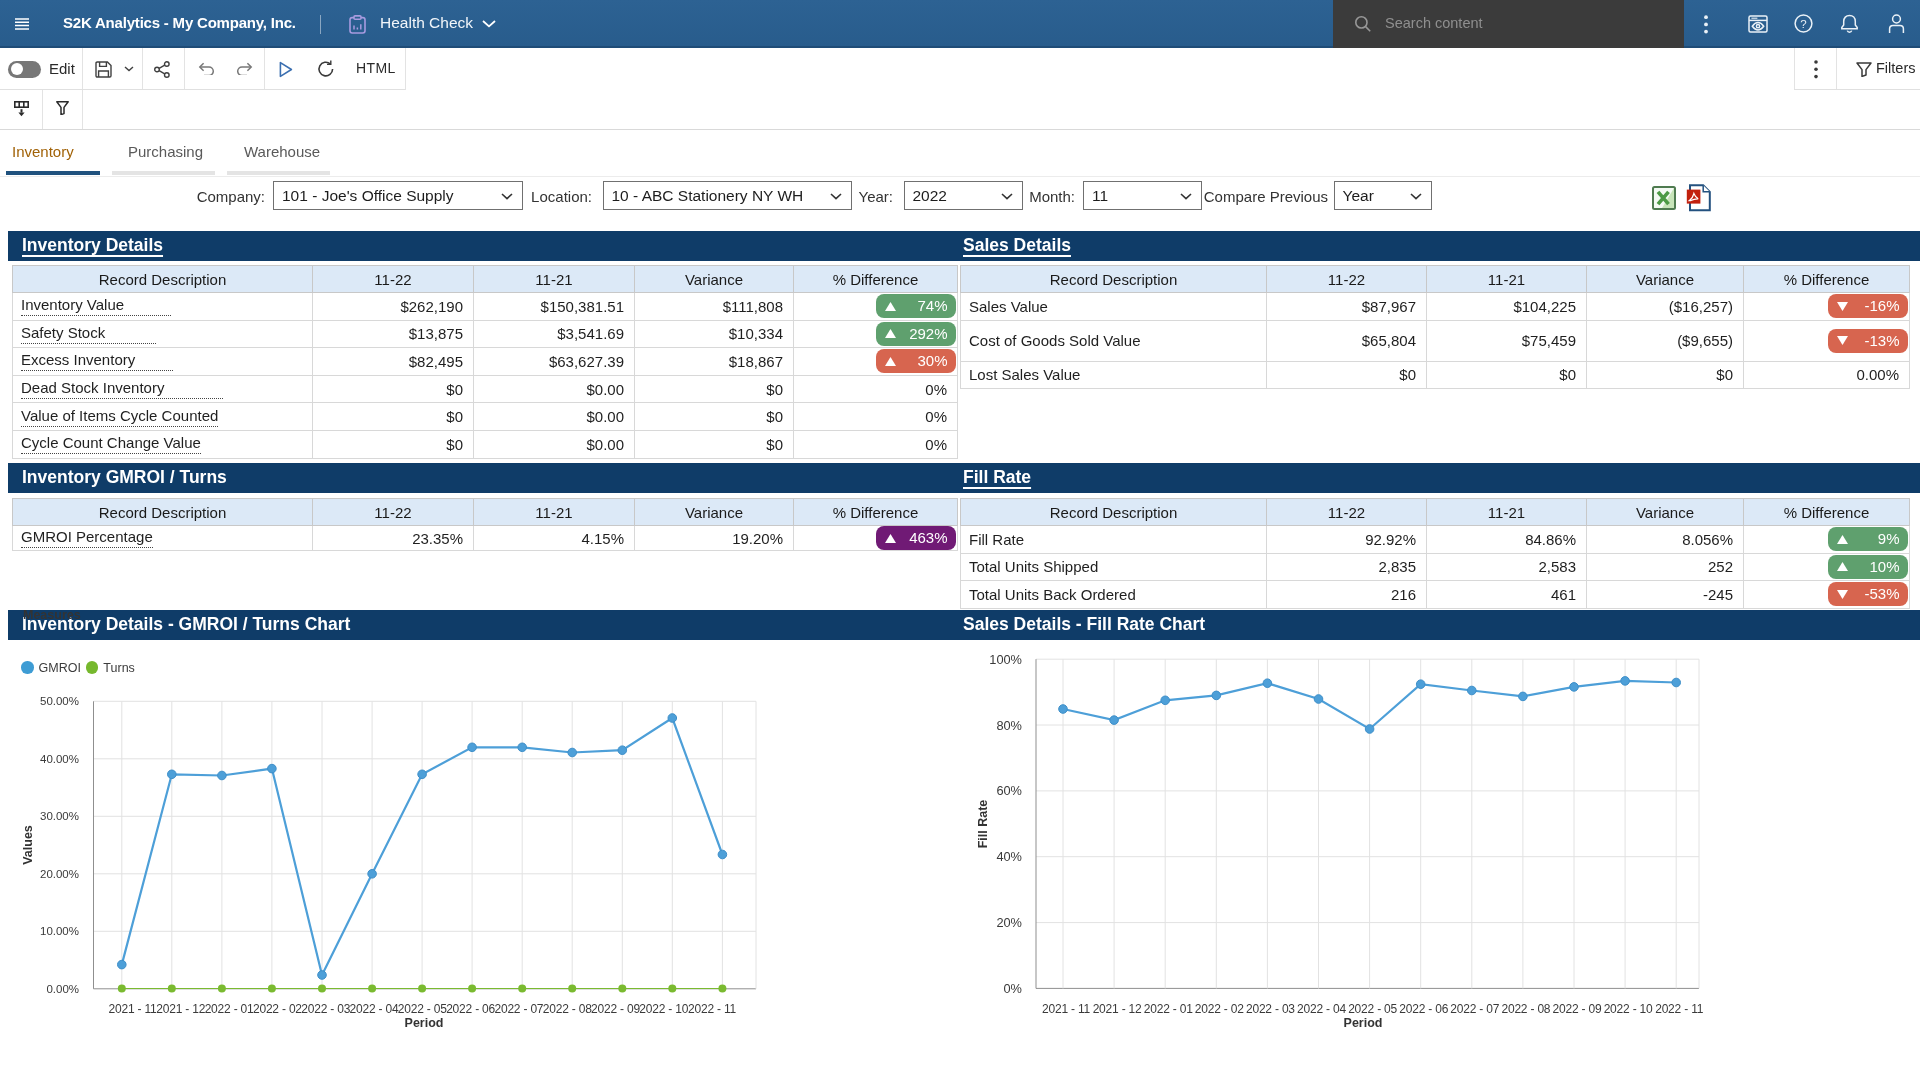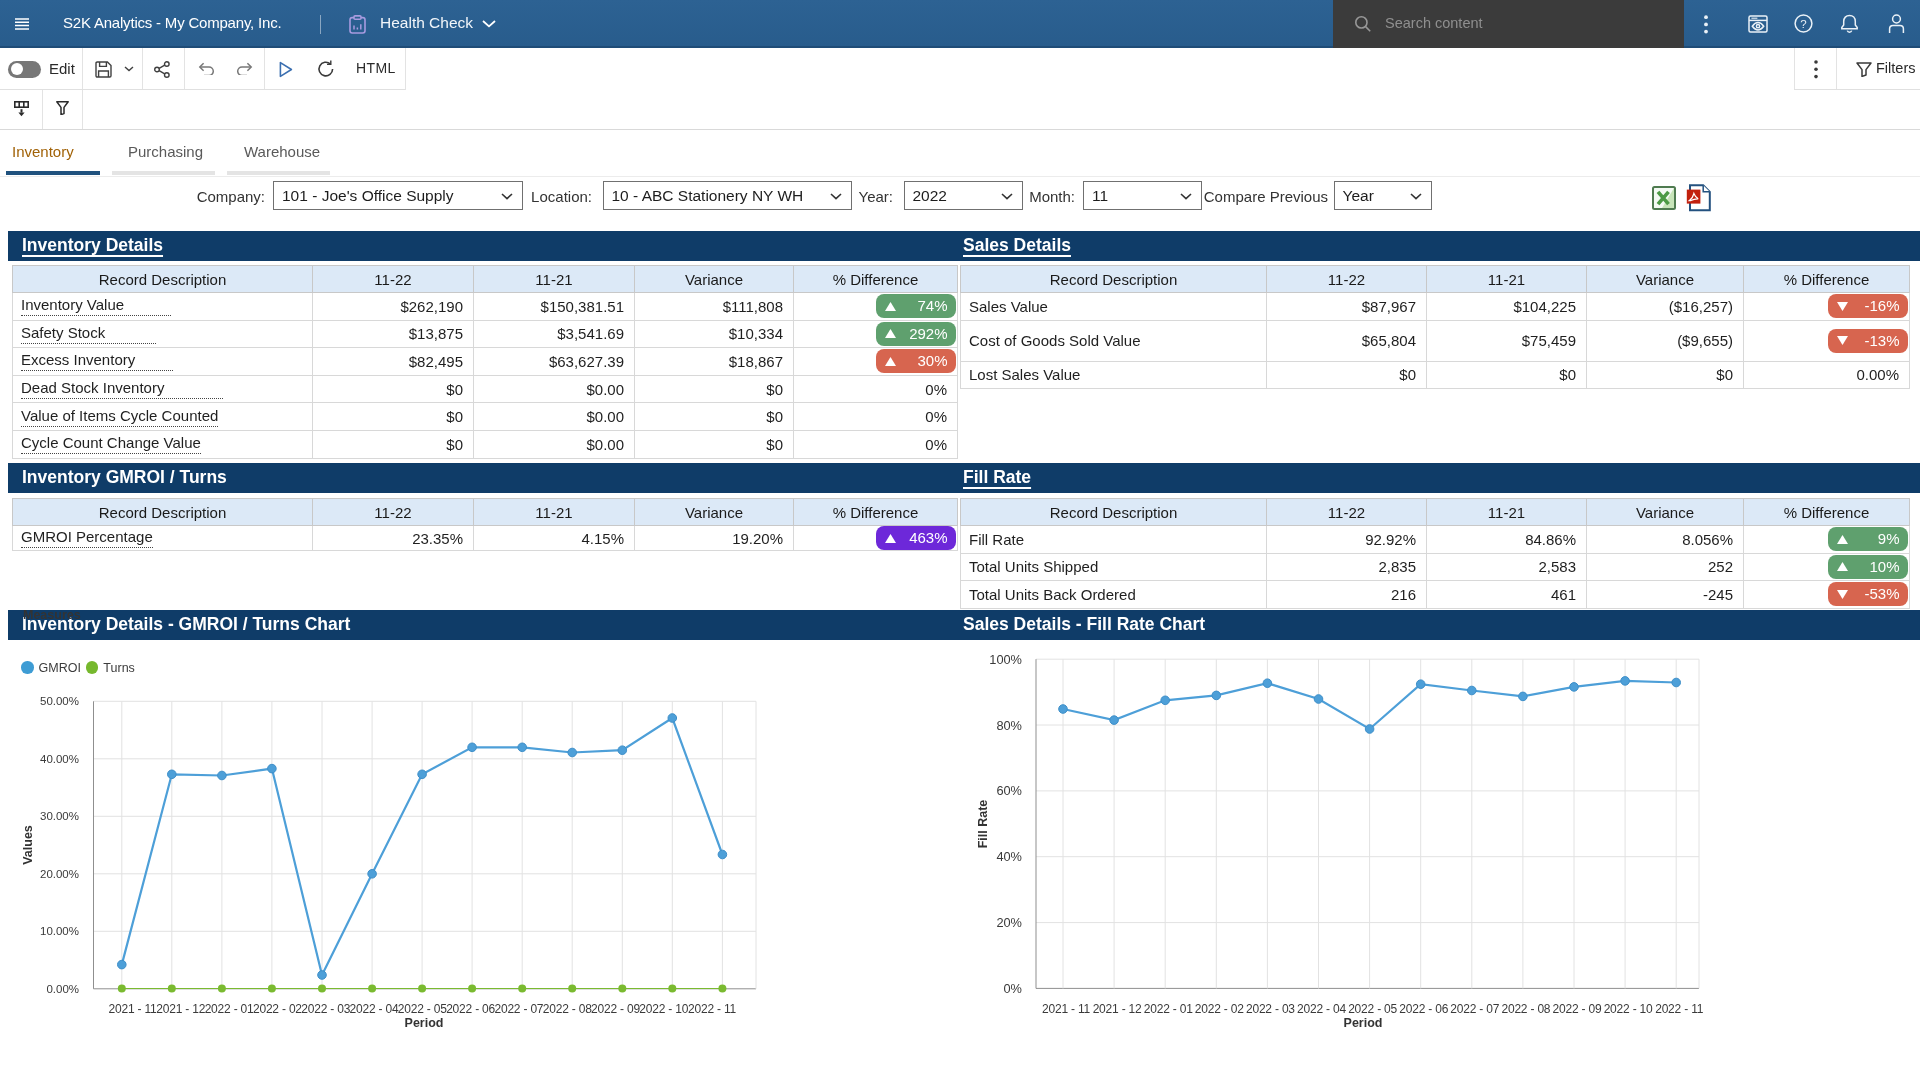--- a/index.html
+++ b/index.html
@@ -1,19 +1,19 @@
 <!DOCTYPE html>
 <html><head><meta charset="utf-8"><title>S2K Analytics</title>
 <style>
 *{margin:0;padding:0;box-sizing:border-box}
 html,body{width:1920px;height:1080px;overflow:hidden;background:#fff;
  font-family:"Liberation Sans", sans-serif;}
 .abs{position:absolute}
 #topbar{position:absolute;left:0;top:0;width:1920px;height:48px;background:linear-gradient(#2D6293,#285C8C);border-bottom:2px solid #1F4C77}
-#topbar .brand{position:absolute;left:63px;top:0;line-height:46px;color:#fff;font-size:15px;font-weight:normal;letter-spacing:-.2px}
+#topbar .brand{position:absolute;left:63px;top:0;line-height:46px;color:#fff;font-size:15px;font-weight:bold;letter-spacing:-.2px}
 #topbar .hc{position:absolute;left:380px;top:0;line-height:46px;color:#F2F6FA;font-size:15.5px}
 #topbar .vsep{position:absolute;left:320px;top:14.5px;width:1px;height:19px;background:rgba(255,255,255,.45)}
 #search{position:absolute;left:1333px;top:0;width:351px;height:48px;background:#3B3B3B}
 #search span{position:absolute;left:52px;top:0;line-height:47px;color:#8F8F8F;font-size:14.5px}
 #toolbar{position:absolute;left:0;top:48px;width:1920px;height:42px;background:#fff}
 .tsep{position:absolute;top:0;width:1px;height:42px;background:#E3E3E3}
 #toolbar .lbl{position:absolute;top:0;line-height:41px;font-size:15px;color:#2A2A2A}
 #subbar{position:absolute;left:0;top:90px;width:1920px;height:40px;background:#fff;border-bottom:1px solid #D9D9D9}
 #tabs{position:absolute;left:0;top:130px;width:1920px;height:47px;background:#fff}
 #tabs .line{position:absolute;left:0;top:46px;width:1920px;height:1px;background:#ECECEC}
@@ -370,21 +370,21 @@
         <th>11-21</th>
         <th>Variance</th>
         <th>% Difference</th>
       </tr>
       <tr>
         <td class="d"><span class="dot" style="min-width:119px">GMROI Percentage</span></td>
         <td class="n">23.35%</td>
         <td class="n">4.15%</td>
         <td class="n">19.20%</td>
         <td style="padding:0 0">
-          <div class="badge" style="background:#6d28d9;width:80px"><svg width="11" height="9" viewBox="0 0 11 9">
+          <div class="badge" style="background:#701a75;width:80px"><svg width="11" height="9" viewBox="0 0 11 9">
               <path d="M5.5 0L11 9H0z" fill="#fff"></path>
             </svg>463%</div>
         </td>
       </tr>
     </tbody>
   </table>
 <table style="left:960px;top:498px;width:949px">
     <colgroup>
       <col style="width:306px">
       <col style="width:160px">

